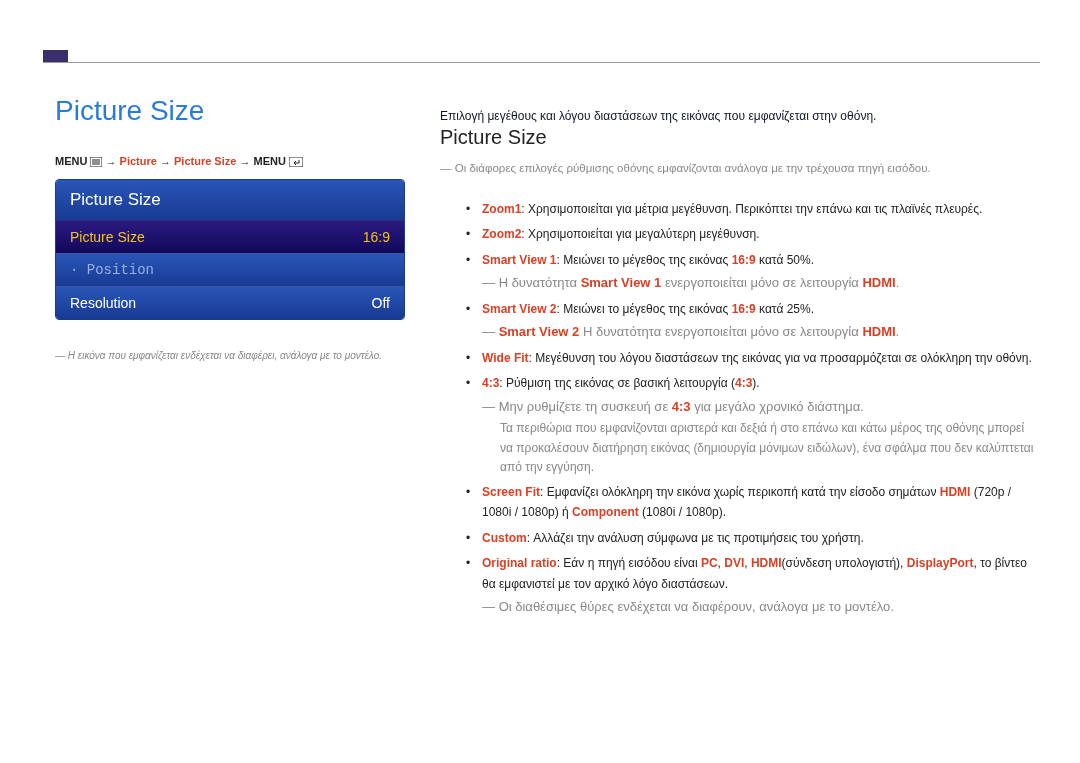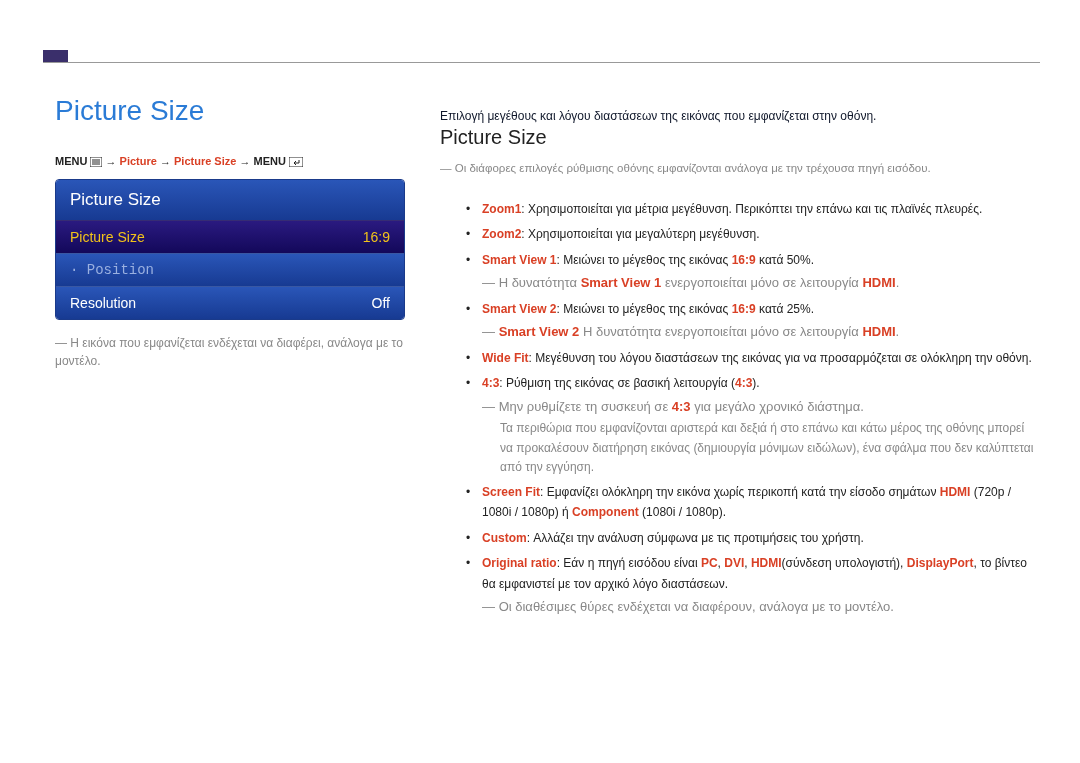--- a/index.html
+++ b/index.html
@@ -78,24 +78,25 @@
   }
   .osd-row.selected {
     background: linear-gradient(#2a1a80, #13085a);
     color: #f2c21a;
     font-weight: 400;
   }
   .osd-row .dot::before { content: "· "; }
   .osd-row.disabled { color: #9ab0e0; font-family: Liberation Mono, monospace; }
   
   .left-note {
-    font-size: 12px;
-    color: #888;
-    margin-top: 14px;
+    font-size: 10px;
+    color: #888;
+    margin-top: 28px;
     line-height: 1.5;
+    font-style: italic;
   }
   .left-note::before { content: "― "; }
 
   .intro-text {
     font-size: 12px;
     color: #0f172a;
     line-height: 1.6;
   }
   .section-heading {
     font-size: 20px;

